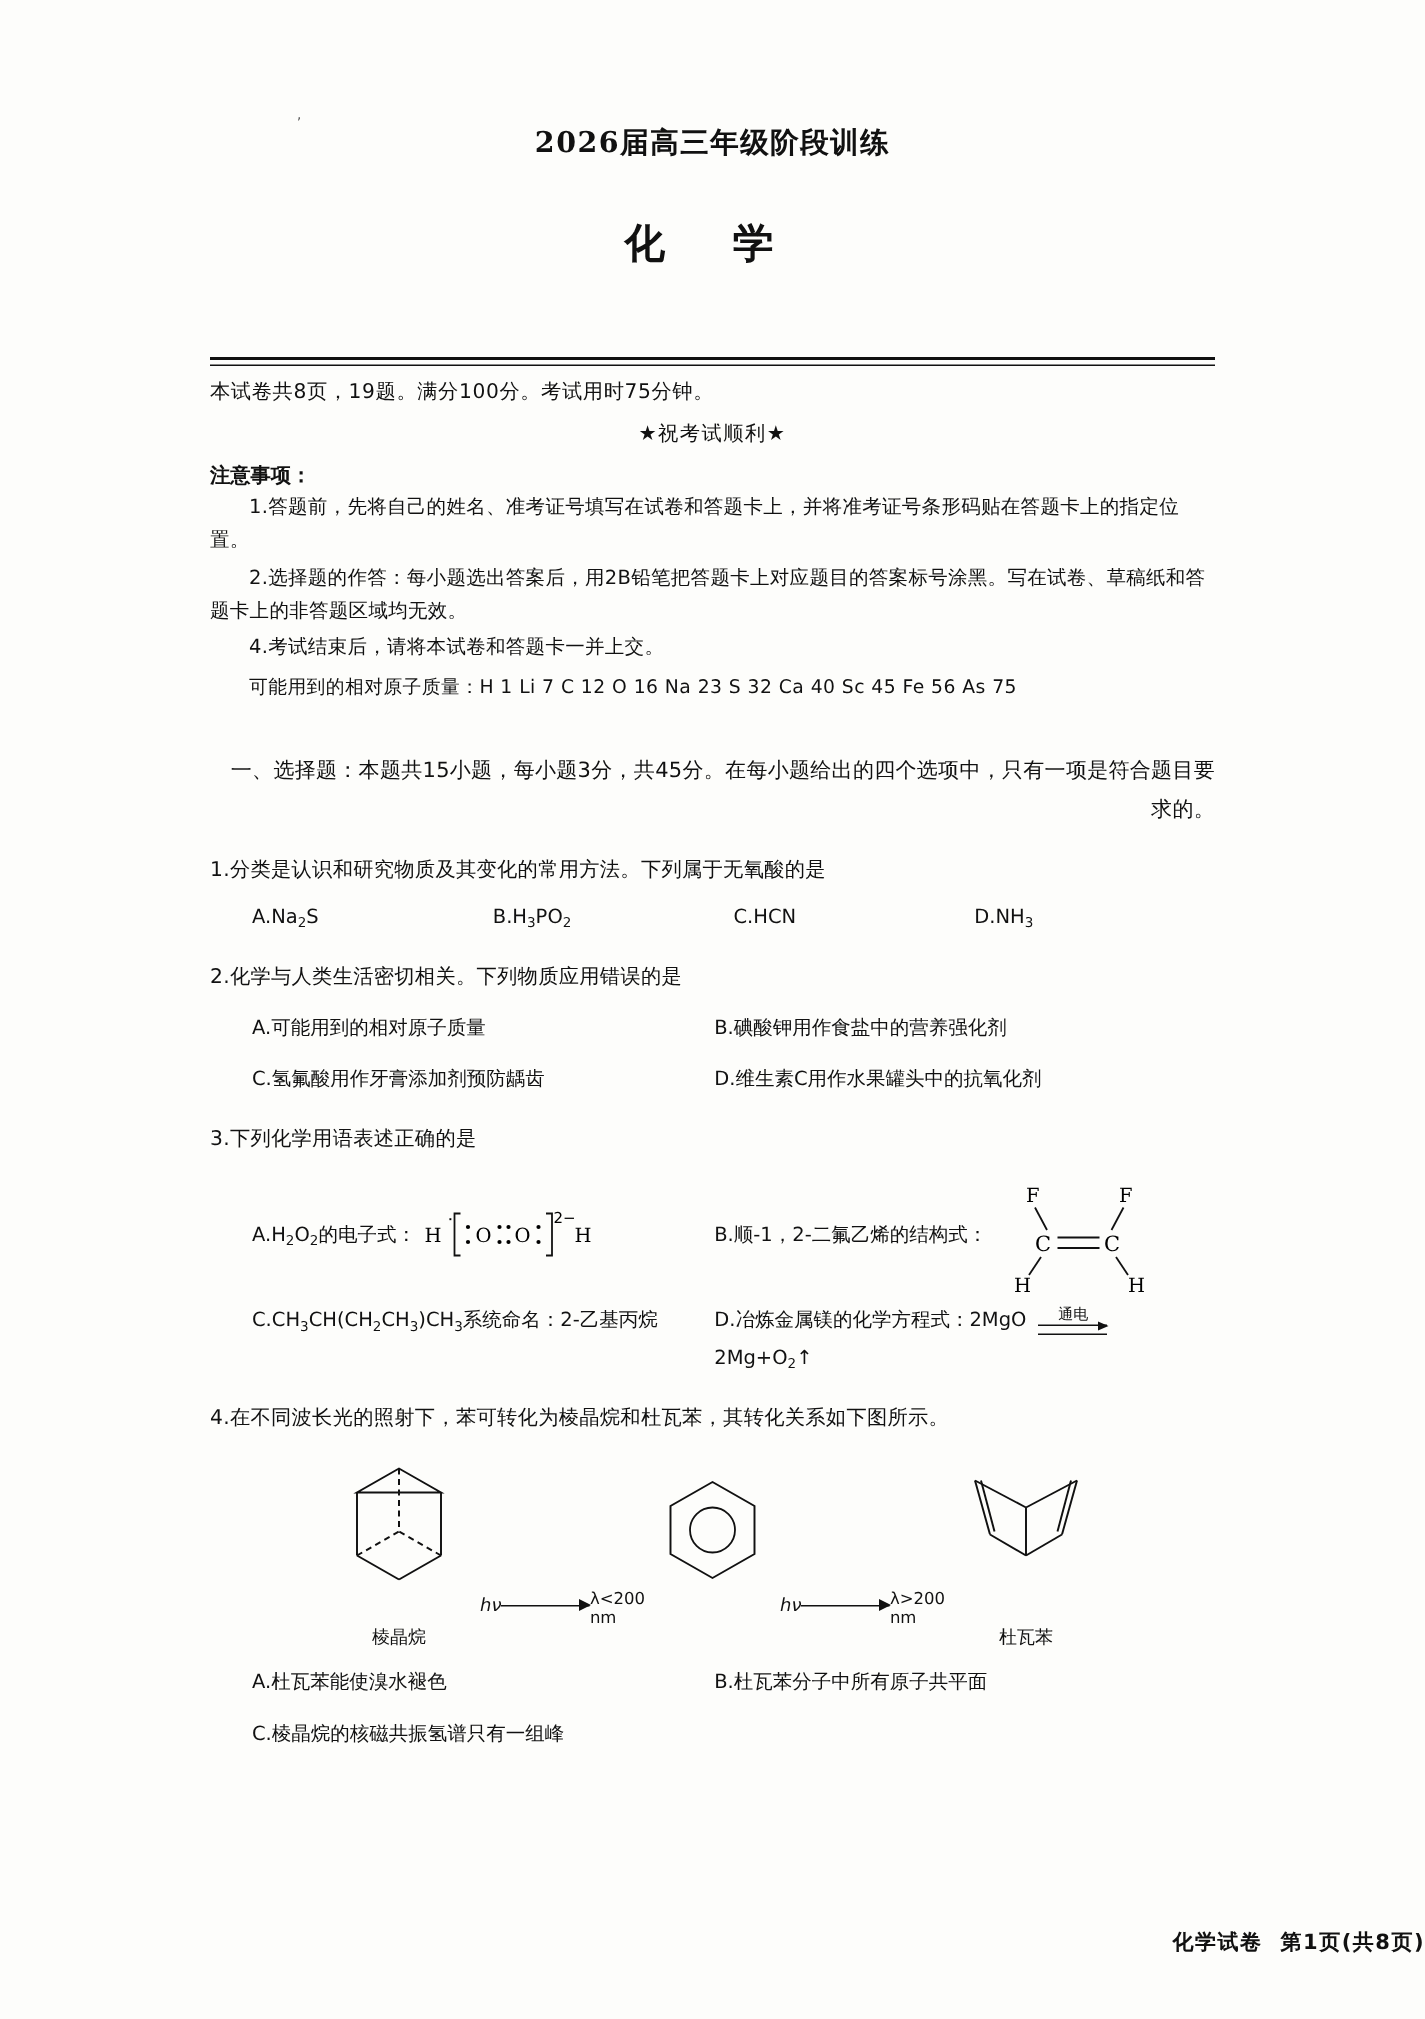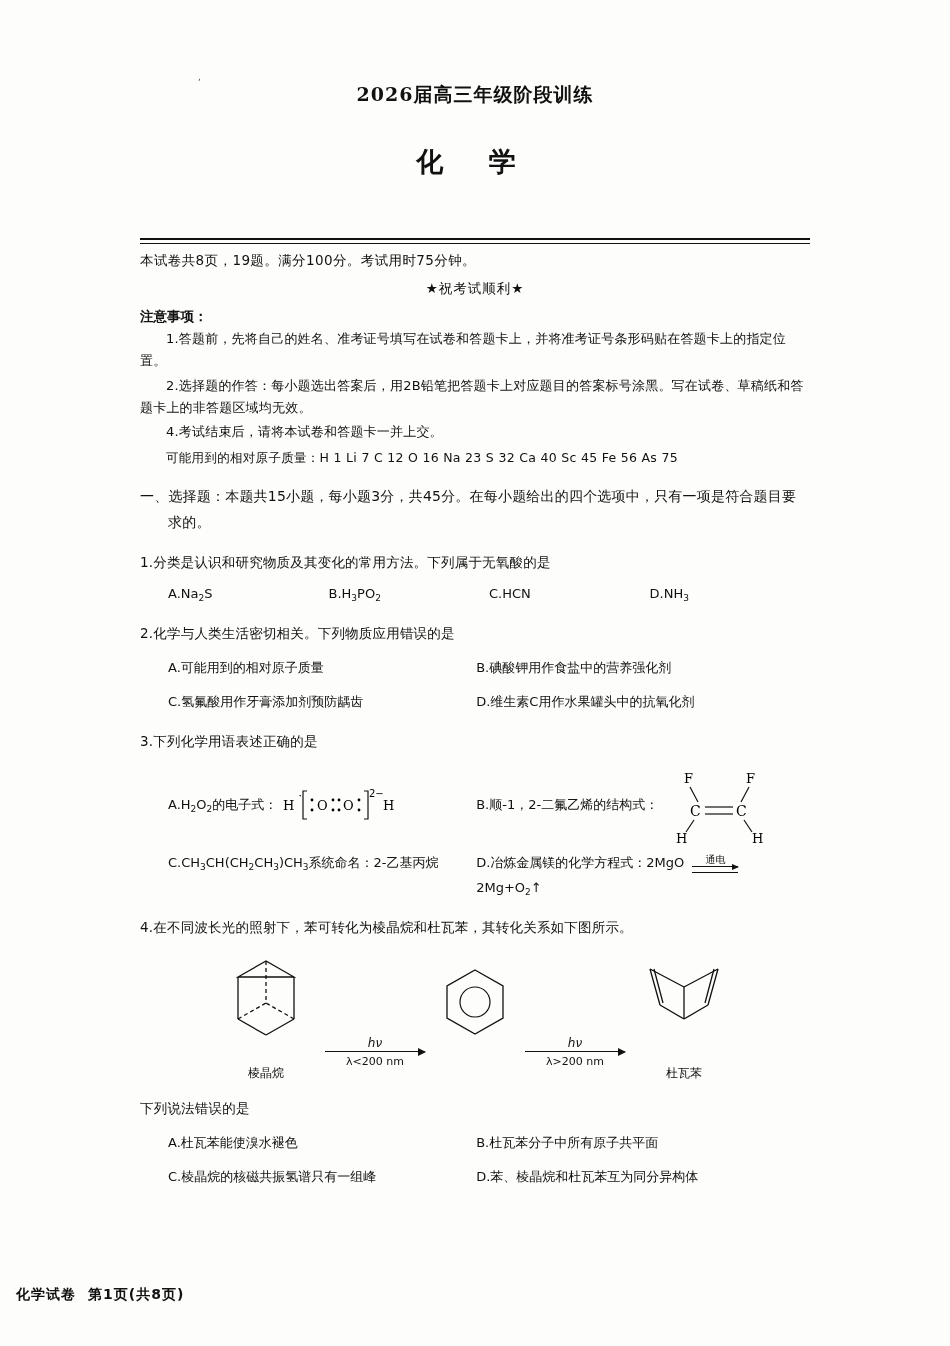--- a/index.html
+++ b/index.html
@@ -71,23 +71,24 @@
     letter-spacing:.2px;
   }
   .atomic{
     font-size:12.5px;
     margin-top:6px;
     text-indent:26px;
     letter-spacing:.3px;
   }
   .section-head{
     font-size:14px;
-    margin-top:16px;
+    margin-top:34px;
     line-height:1.9;
     letter-spacing:.2px;
+    text-align:right;
   }
   .section-head .ind{display:block;text-indent:28px;}
   .q{
     font-size:13.5px;
     margin-top:14px;
     line-height:1.8;
     letter-spacing:.2px;
   }
   .opts{
     display:flex;
@@ -135,40 +136,40 @@
     gap:6px;
   }
   .diag-cap{
     text-align:center;
     font-size:12px;
     margin-top:20px;
   }
   .arrowbox{
     position:relative;
     width:110px;height:60px;
-    display:flex;flex-direction:column;justify-content:center;align-items:center;
+    display:flex;justify-content:center;align-items:center;
   }
   .arrowbox .hv{font-size:12px;font-style:italic;margin-bottom:1px;}
   .arrowbox .ln{width:100px;height:1px;background:#111;position:relative;}
   .arrowbox .ln:after{
     content:"";position:absolute;right:-1px;top:-3.5px;
     border-left:8px solid #111;border-top:4px solid transparent;border-bottom:4px solid transparent;
   }
   .arrowbox .lam{font-size:11px;margin-top:3px;}
   .eqarrow{
     display:inline-flex;flex-direction:column;align-items:center;
     margin:0 4px;vertical-align:middle;
   }
   .eqarrow .top{font-size:10px;line-height:1;}
   .eqarrow .dbl{width:46px;height:5px;border-top:1px solid #111;border-bottom:1px solid #111;position:relative;margin-top:1px;}
   .eqarrow .dbl:after{content:"";position:absolute;right:-1px;top:-2.5px;border-left:7px solid #111;border-top:3.5px solid transparent;border-bottom:3.5px solid transparent;}
   .footer{
     position:absolute;
     left:16px;right:0;bottom:42px;
-    text-align:left;
+    text-align:right;
     font-size:14px;
     font-weight:700;
     letter-spacing:1px;
   }
   .footer .pg{font-weight:700;margin-left:12px;}
   svg{display:block;}
 </style>
 </head>
 <body>
 
@@ -330,29 +331,27 @@
           <line x1="72" y1="52" x2="82" y2="16" stroke="#111" stroke-width="1.3"></line>
           <line x1="69" y1="50" x2="78" y2="16" stroke="#111" stroke-width="1.3"></line>
           <line x1="14" y1="16" x2="48" y2="34" stroke="#111" stroke-width="1.3"></line>
           <line x1="82" y1="16" x2="48" y2="34" stroke="#111" stroke-width="1.3"></line>
           <line x1="48" y1="34" x2="48" y2="66" stroke="#111" stroke-width="1.3"></line>
         </svg>
         <div class="diag-cap">杜瓦苯</div>
       </div>
     </div>
 
-    <div class="q">下列说法错误的是</div>
 
     <div class="opts2">
       <div><span>A.</span><span>杜瓦苯能使溴水褪色</span></div>
       <div><span>B.</span><span>杜瓦苯分子中所有原子共平面</span></div>
     </div>
     <div class="opts2">
       <div><span>C.</span><span>棱晶烷的核磁共振氢谱只有一组峰</span></div>
-      <div><span>D.</span><span>苯、棱晶烷和杜瓦苯互为同分异构体</span></div>
     </div>
 
   </div>
 
   <div class="footer">
     <span>化学试卷</span><span class="pg">第1页(共8页)</span>
   </div>
 
 </div>
 

